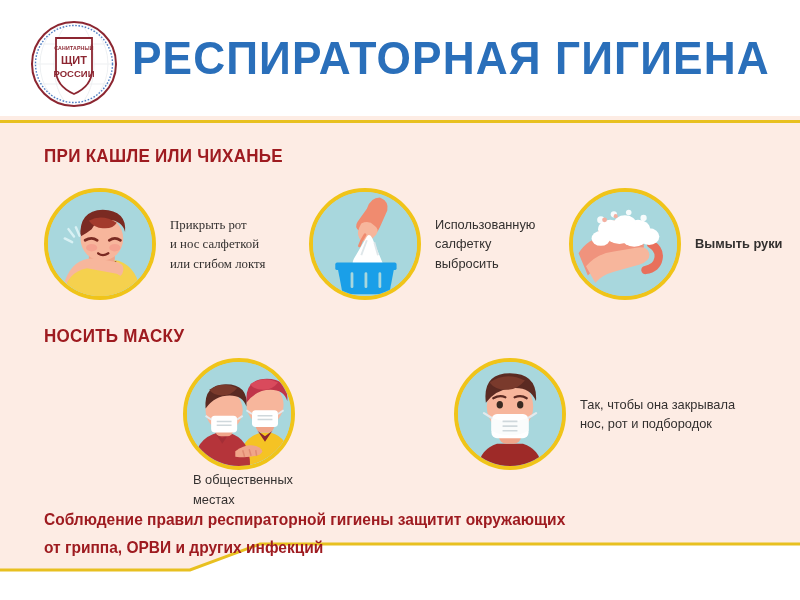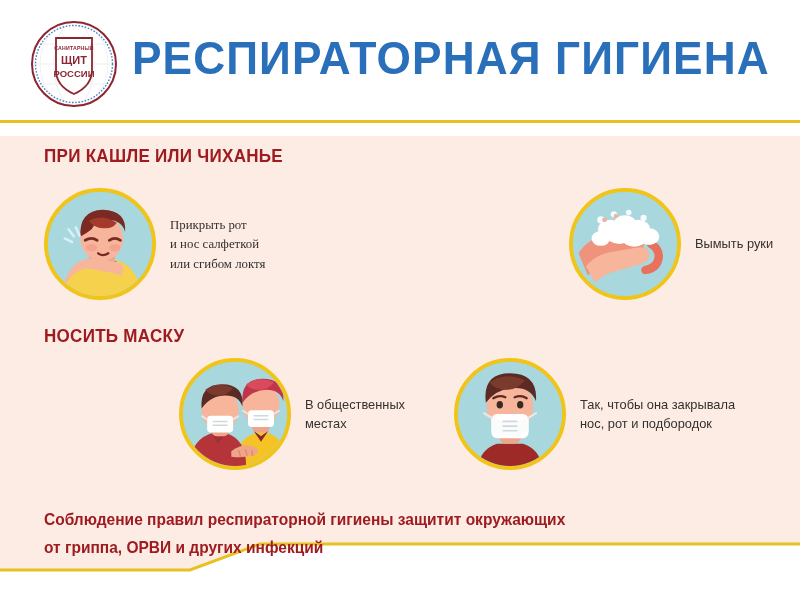--- a/index.html
+++ b/index.html
@@ -18,21 +18,21 @@
     width: 800px;
     height: 600px;
     background: #fdece4;
     overflow: hidden;
   }
 
   
   .header {
     position: absolute;
     left: 0; top: 0;
-    width: 800px; height: 136px;
+    width: 800px; height: 116px;
     background: #ffffff;
     display: flex;
     align-items: center;
   }
   .header-rule {
     position: absolute;
     left: 0; top: 120px;
     width: 800px; height: 3px;
     background: #e8c020;
   }
@@ -92,23 +92,23 @@
     line-height: 19.5px;
     color: #33302f;
     white-space: pre-line;
     transform: scaleX(0.95);
     transform-origin: left center;
   }
 
   
   .s1 { left: 44px;  top: 188px; font-family: Liberation Serif, serif; }
   .s2 { left: 309px; top: 188px; }
-  .s3 { left: 569px; top: 188px; }
-  
-  .s4 { left: 179px; top: 358px; }
+  .s3 { left: 569px; top: 188px; font-weight: bold; }
+  
+  .s4 { left: 179px; top: 358px; flex-direction: column; }
   .s5 { left: 454px; top: 358px; justify-content: space-between; }
   .footer-diag {
     position: absolute;
     left: 0; bottom: 0;
     width: 800px; height: 80px;
     pointer-events: none;
   }
   .footer-msg {
     position: absolute;
     left: 44px; top: 505px;
@@ -191,20 +191,42 @@
             <line x1="18" y1="50" x2="26" y2="54"></line>
           </g>
         </g>
       </svg>
     </div>
     <div class="step-label">Прикрыть рот
 и нос салфеткой
 или сгибом локтя</div>
   </div>
 
+  <div class="step s2">
+    <div class="circle">
+      <svg viewBox="0 0 112 112" aria-hidden="true">
+        <rect width="112" height="112" fill="#a8d7dd"></rect>
+        <path d="M72 6 q10 4 8 14 l-8 18 q-4 10-14 8 l-8-4 q-6-4-2-10 l10-14 q4-12 14-12z" fill="#f08b6f"></path>
+        <path d="M52 34 q8-4 14 2 q6 4 2 10 l-6 6 q-6 4-12-2 q-4-6 2-16z" fill="#f7b69c"></path>
+        <path d="M56 46 q-4 6-6 12" stroke="#f08b6f" stroke-width="3" fill="none" stroke-linecap="round"></path>
+        <path d="M58 48 l-14 24 q-4 8 4 10 l22 2 q8-2 4-10 l-10-24 q-3-6-6-2z" fill="#ffffff"></path>
+        <path d="M58 52 l-6 16 M66 54 l4 14" stroke="#dfe7ea" stroke-width="2" fill="none"></path>
+        <rect x="24" y="76" width="66" height="8" rx="2" fill="#1a9fe8"></rect>
+        <path d="M27 84 h60 l-5 26 h-50 z" fill="#1a9fe8"></path>
+        <g stroke="#a8d7dd" stroke-width="3" stroke-linecap="round">
+          <line x1="42" y1="88" x2="42" y2="102"></line>
+          <line x1="57" y1="88" x2="57" y2="102"></line>
+          <line x1="72" y1="88" x2="72" y2="102"></line>
+        </g>
+      </svg>
+    </div>
+    <div class="step-label">Использованную
+салфетку
+выбросить</div>
+  </div>
 
   <div class="step s3">
     <div class="circle">
       <svg viewBox="0 0 112 112" aria-hidden="true">
         <rect width="112" height="112" fill="#a8d7dd"></rect>
         <path d="M6 66 q10-16 28-18 l26-2 q14 0 16 10 q2 10-10 14 l-26 6 q-16 4-24 14 z" fill="#f0937d"></path>
         <path d="M14 80 q12-14 30-16 l24-4 q12-2 14 6 q2 8-10 12 l-28 8 q-14 4-20 12z" fill="#f7b69c"></path>
         <path d="M30 44 q6-10 16-10 q10 0 12 8" stroke="#f0937d" stroke-width="7" fill="none" stroke-linecap="round"></path>
         <path d="M84 56 q10 6 8 16 q-2 10-14 12" stroke="#e8705c" stroke-width="9" fill="none" stroke-linecap="round"></path>
         <g fill="#ffffff">

